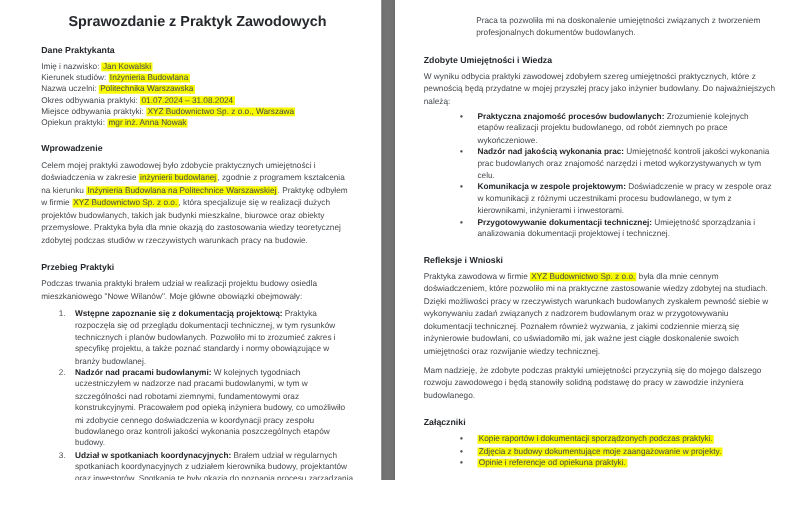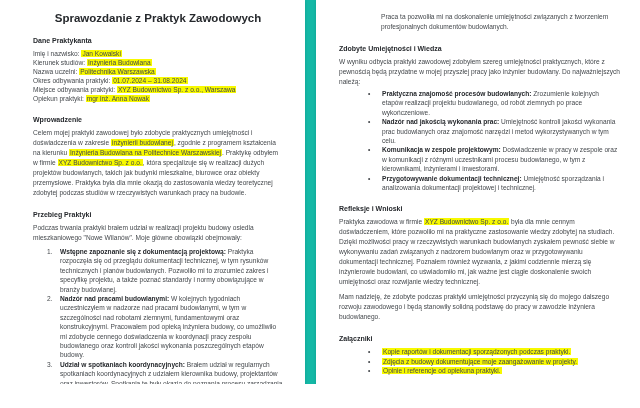--- a/index.html
+++ b/index.html
@@ -1,20 +1,20 @@
 <!DOCTYPE html>
 <html style="--hl: #f7f900;"><head>
 <meta charset="utf-8">
 <style>
   html, body { margin: 0; padding: 0; }
   .screen {
     position: relative;
     width: 640px;
     height: 384px;
-    background: #14b8a6;
+    background: #737373;
     font-family: "Liberation Sans", sans-serif;
     overflow: hidden;
   }
   .page {
     position: absolute;
     top: 0;
     height: 408px;
     background: #ffffff;
     box-sizing: border-box;
     color: #44484c;

